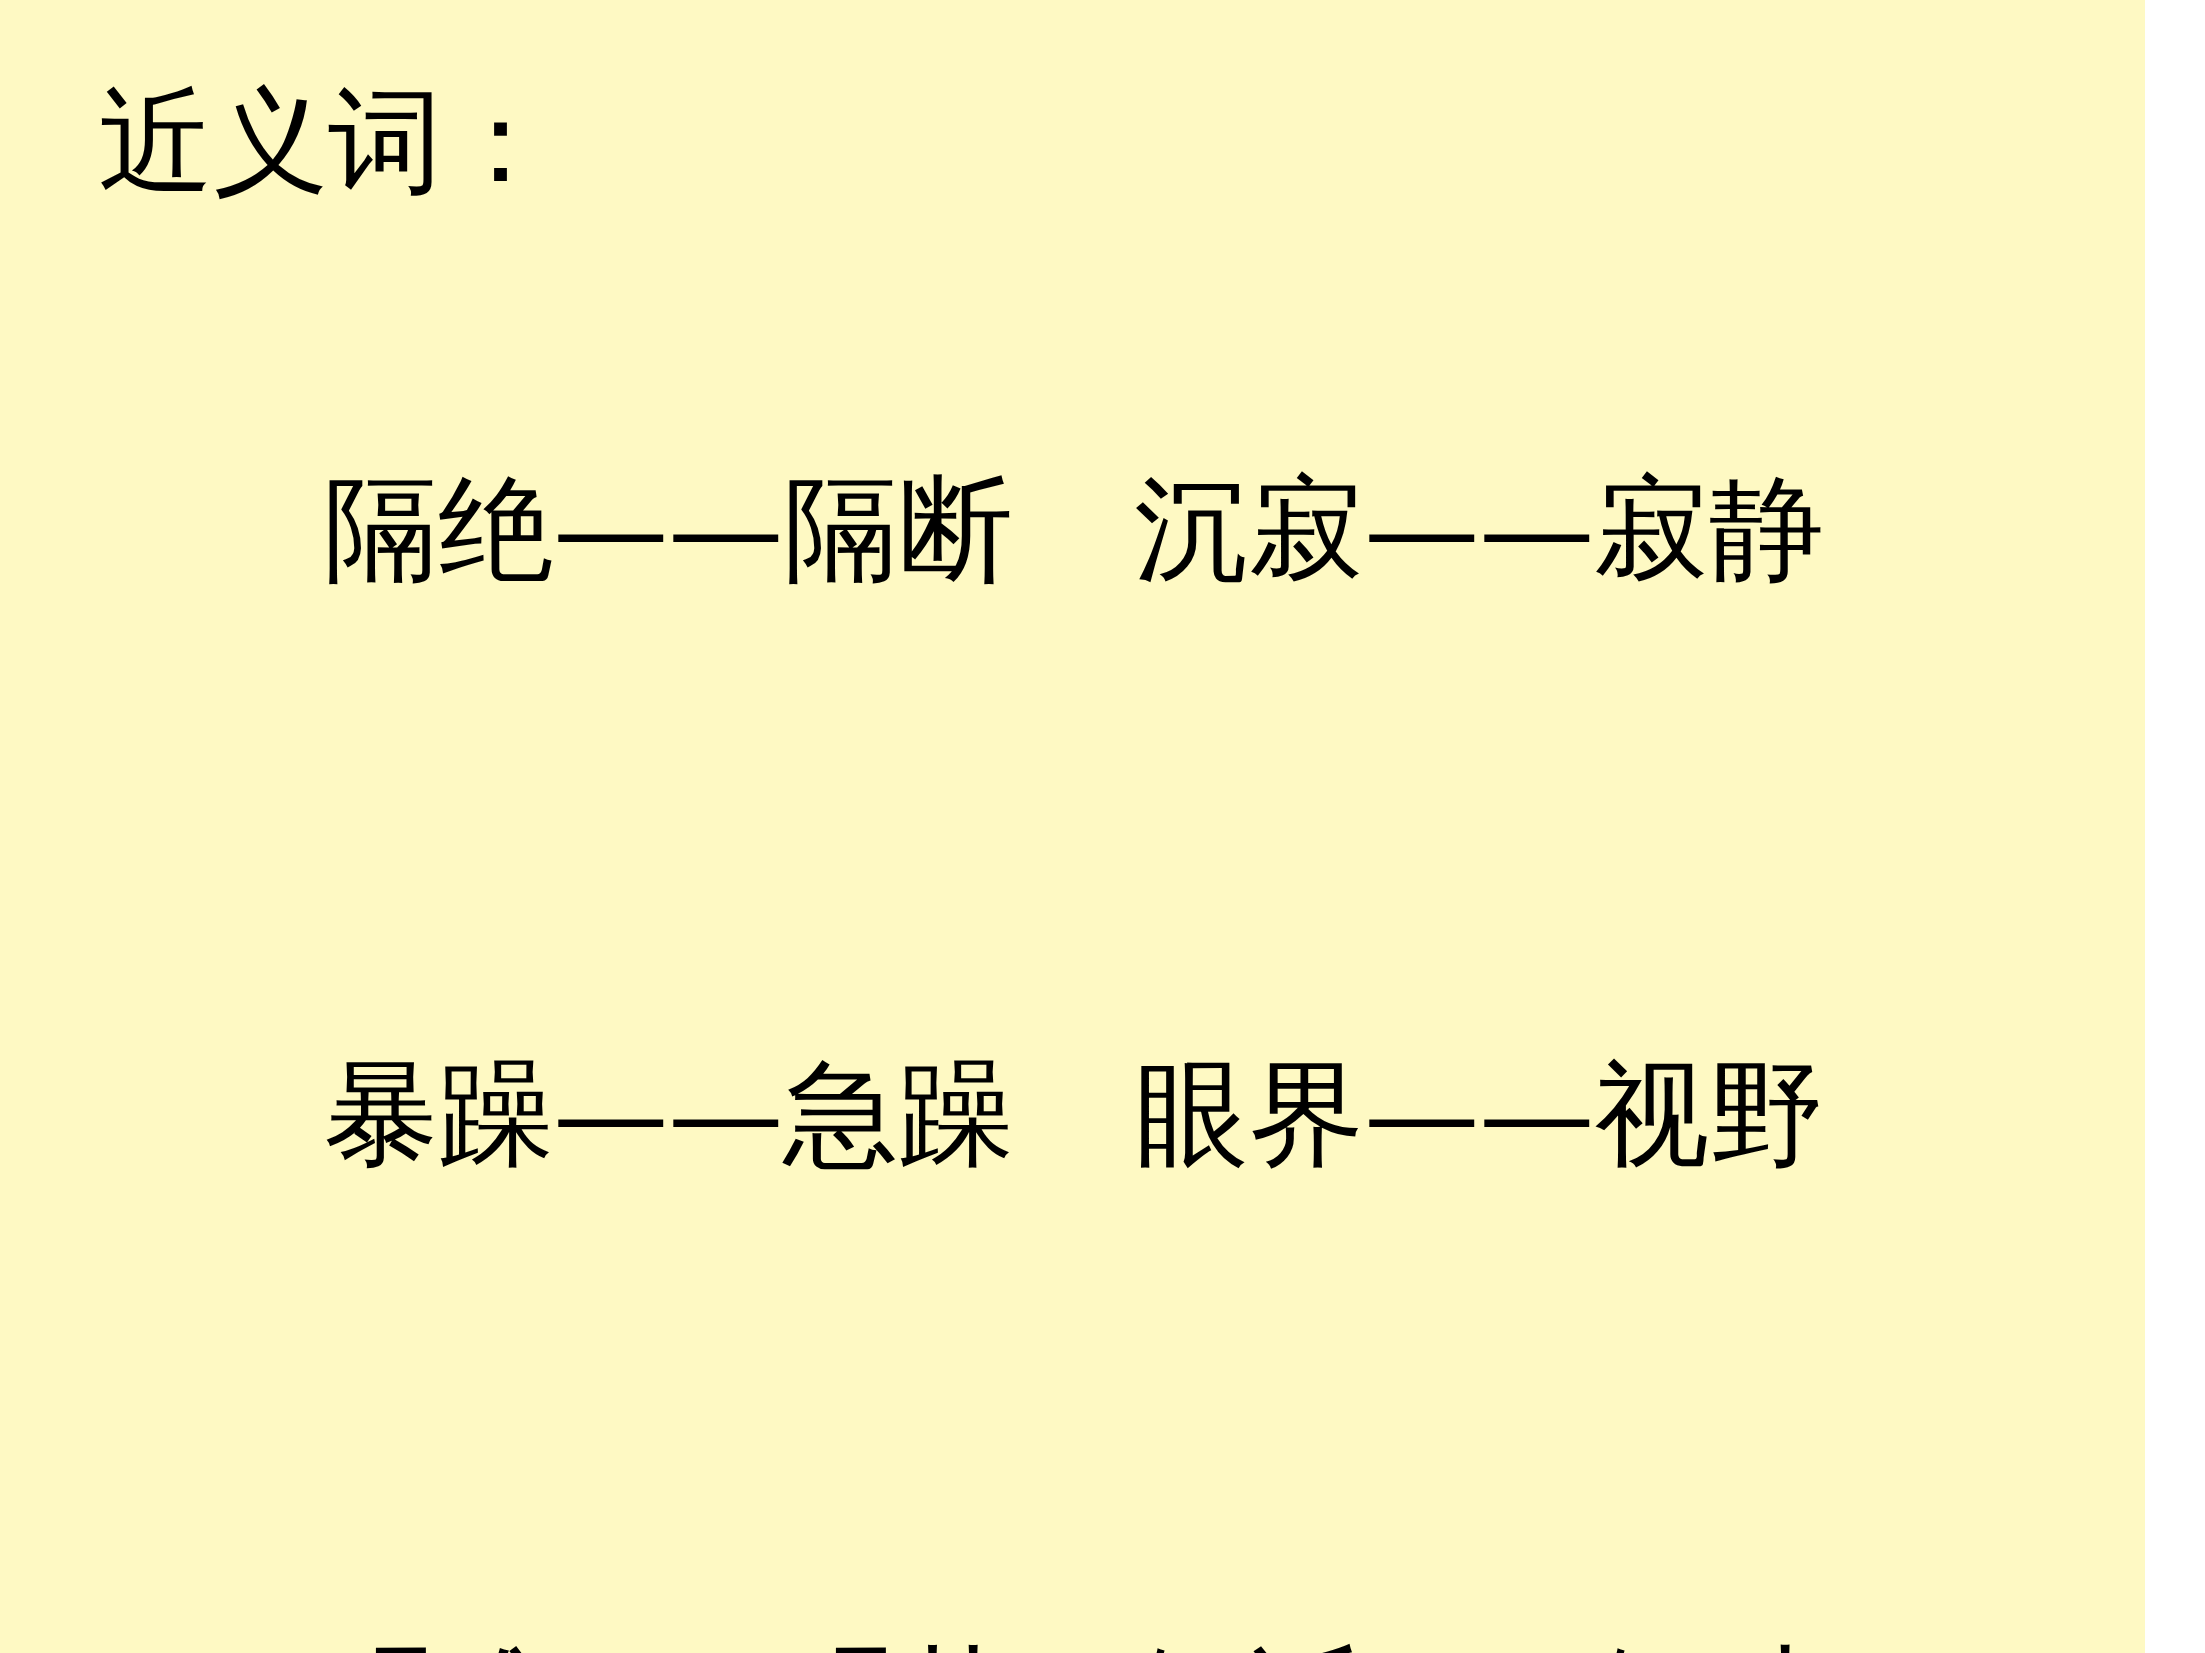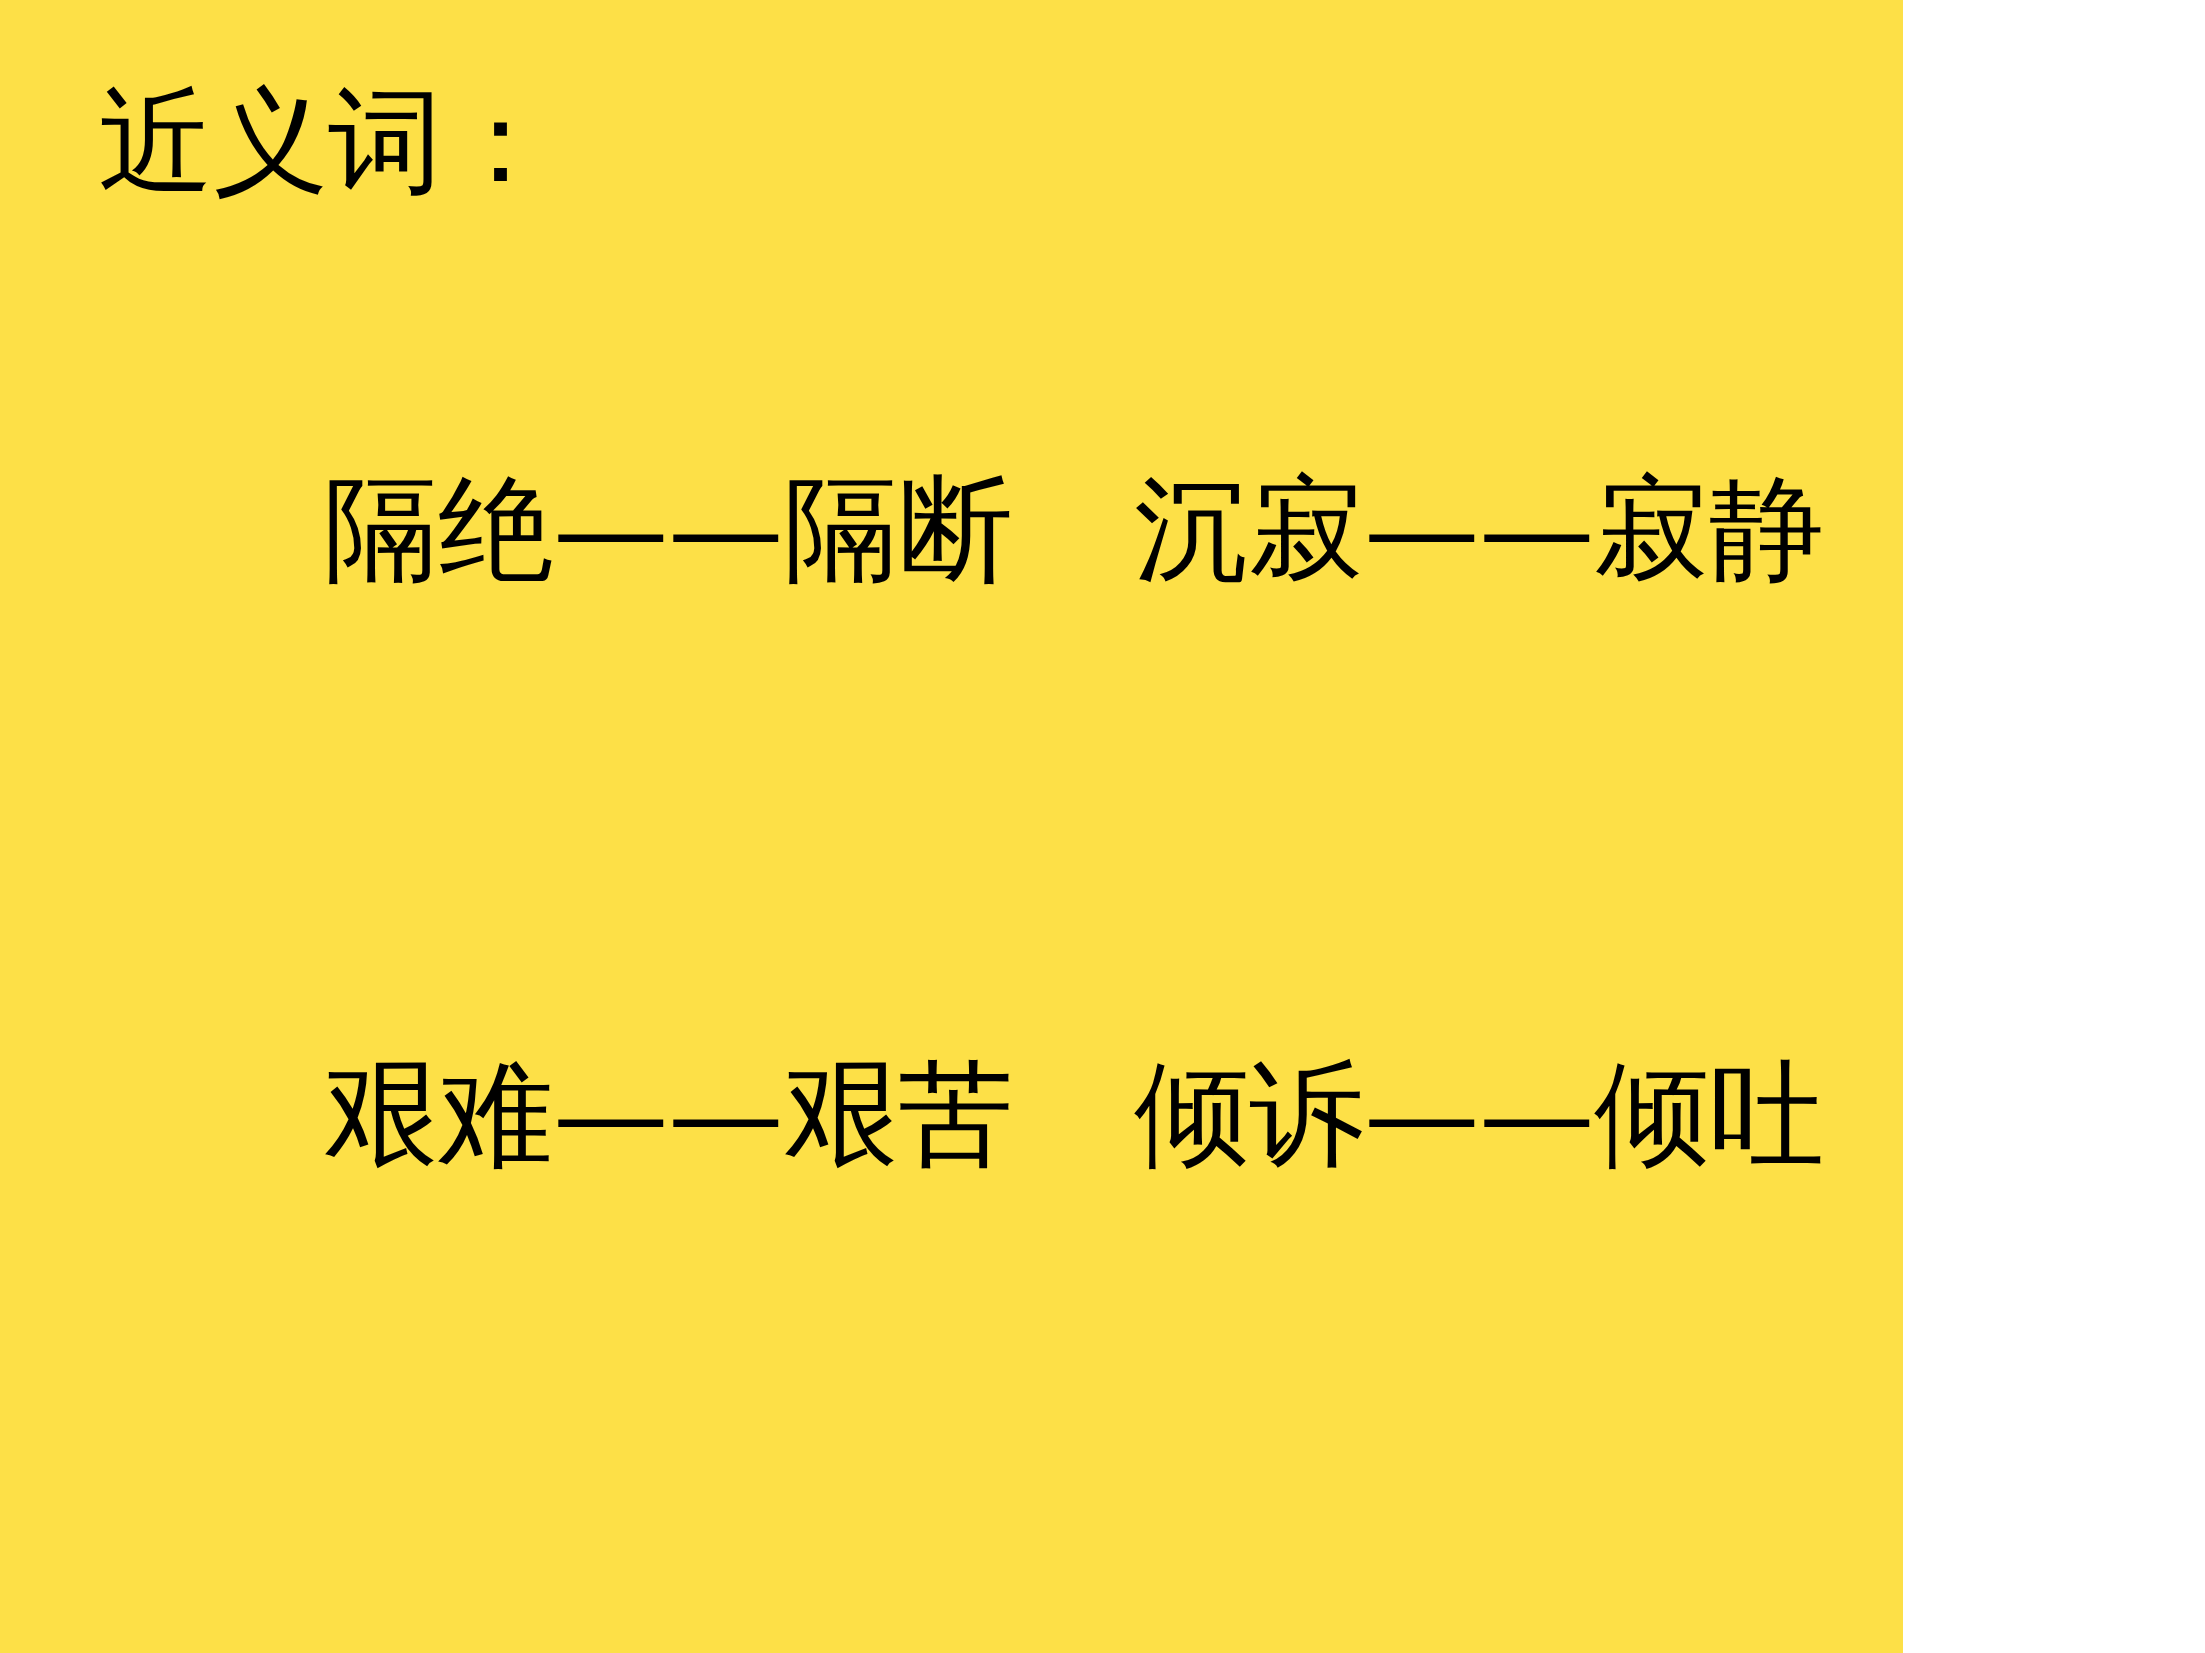--- a/index.html
+++ b/index.html
@@ -11,23 +11,23 @@
   body {
     width: 2205px;
     height: 1654px;
     overflow: hidden;
     font-family: "DejaVu Serif", "Liberation Serif", serif;
     color: #000000;
   }
 
   .slide {
     position: relative;
-    width: 1903px;
+    width: 2145px;
     height: 1654px;
-    background: #fde047;
+    background: #fef9c3;
     box-sizing: border-box;
   }
 
   .content {
     position: absolute;
     left: 98px;
     top: 46px;
     width: 2067px;
   }
 
@@ -63,20 +63,23 @@
 
 <div class="slide">
   <div class="content">
 
     <div class="slide-title">近义词：</div>
 
     <div class="pair-row">
       <span class="pair">隔绝——隔断</span><span class="col-gap"></span><span class="pair">沉寂——寂静</span>
     </div>
 
+    <div class="pair-row">
+      <span class="pair">暴躁——急躁</span><span class="col-gap"></span><span class="pair">眼界——视野</span>
+    </div>
 
     <div class="pair-row">
       <span class="pair">艰难——艰苦</span><span class="col-gap"></span><span class="pair">倾诉——倾吐</span>
     </div>
 
   </div>
 </div>
 
 
 </body></html>

